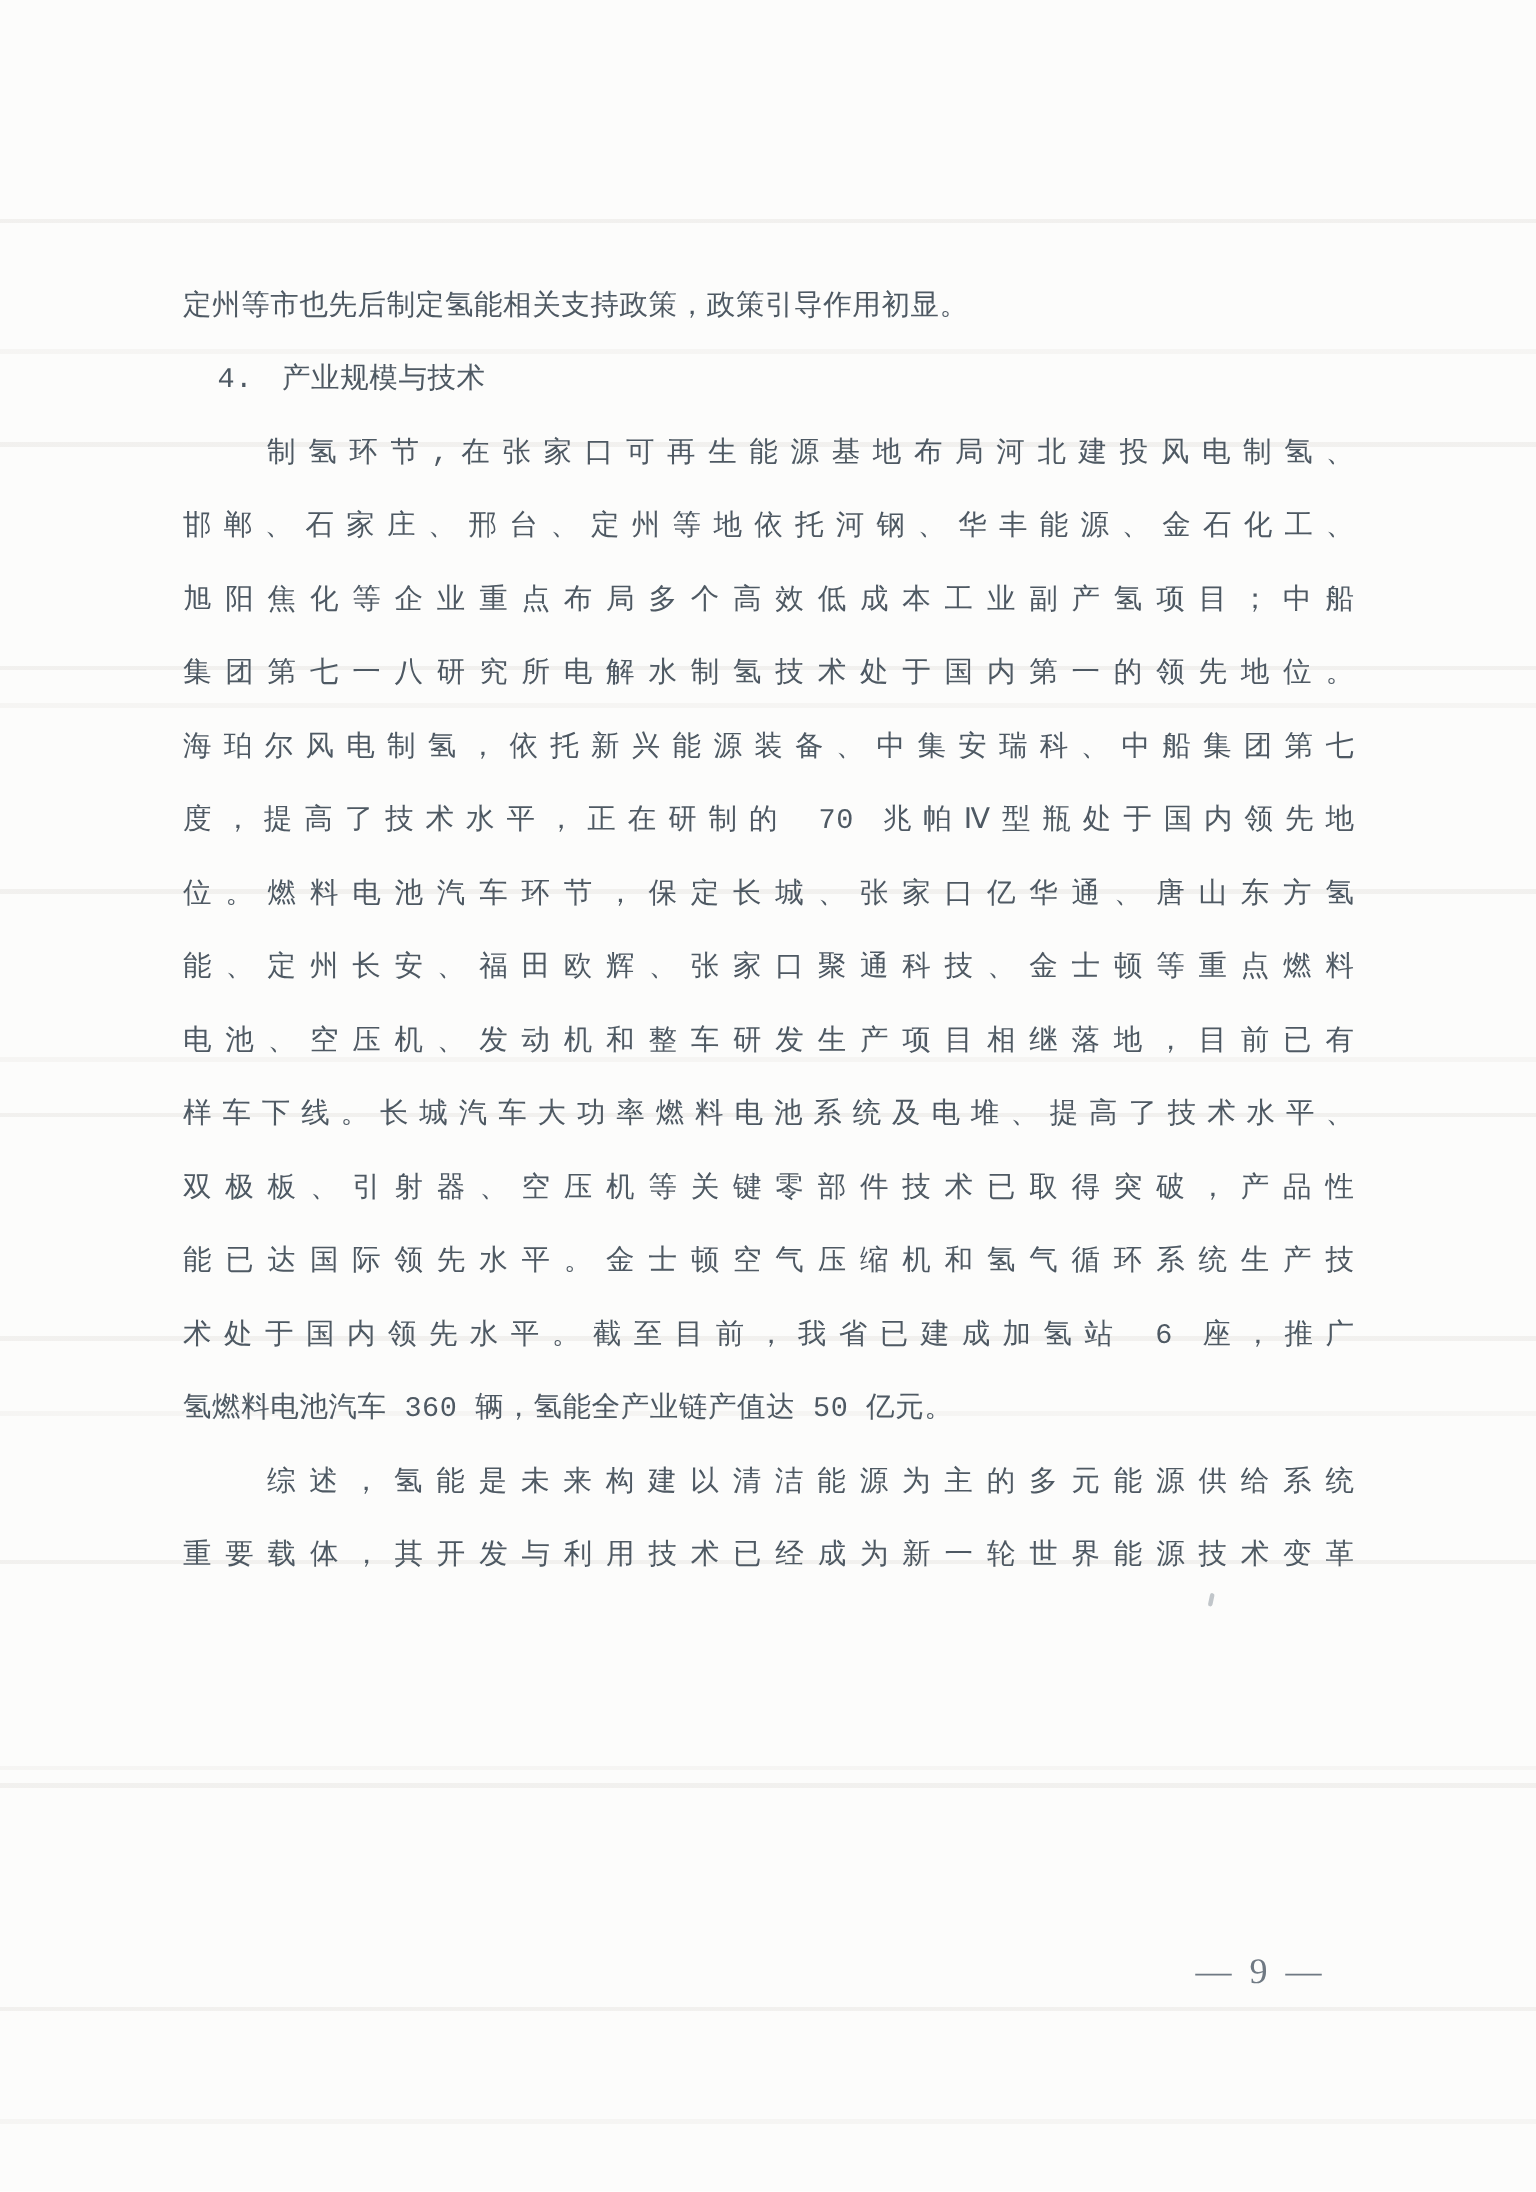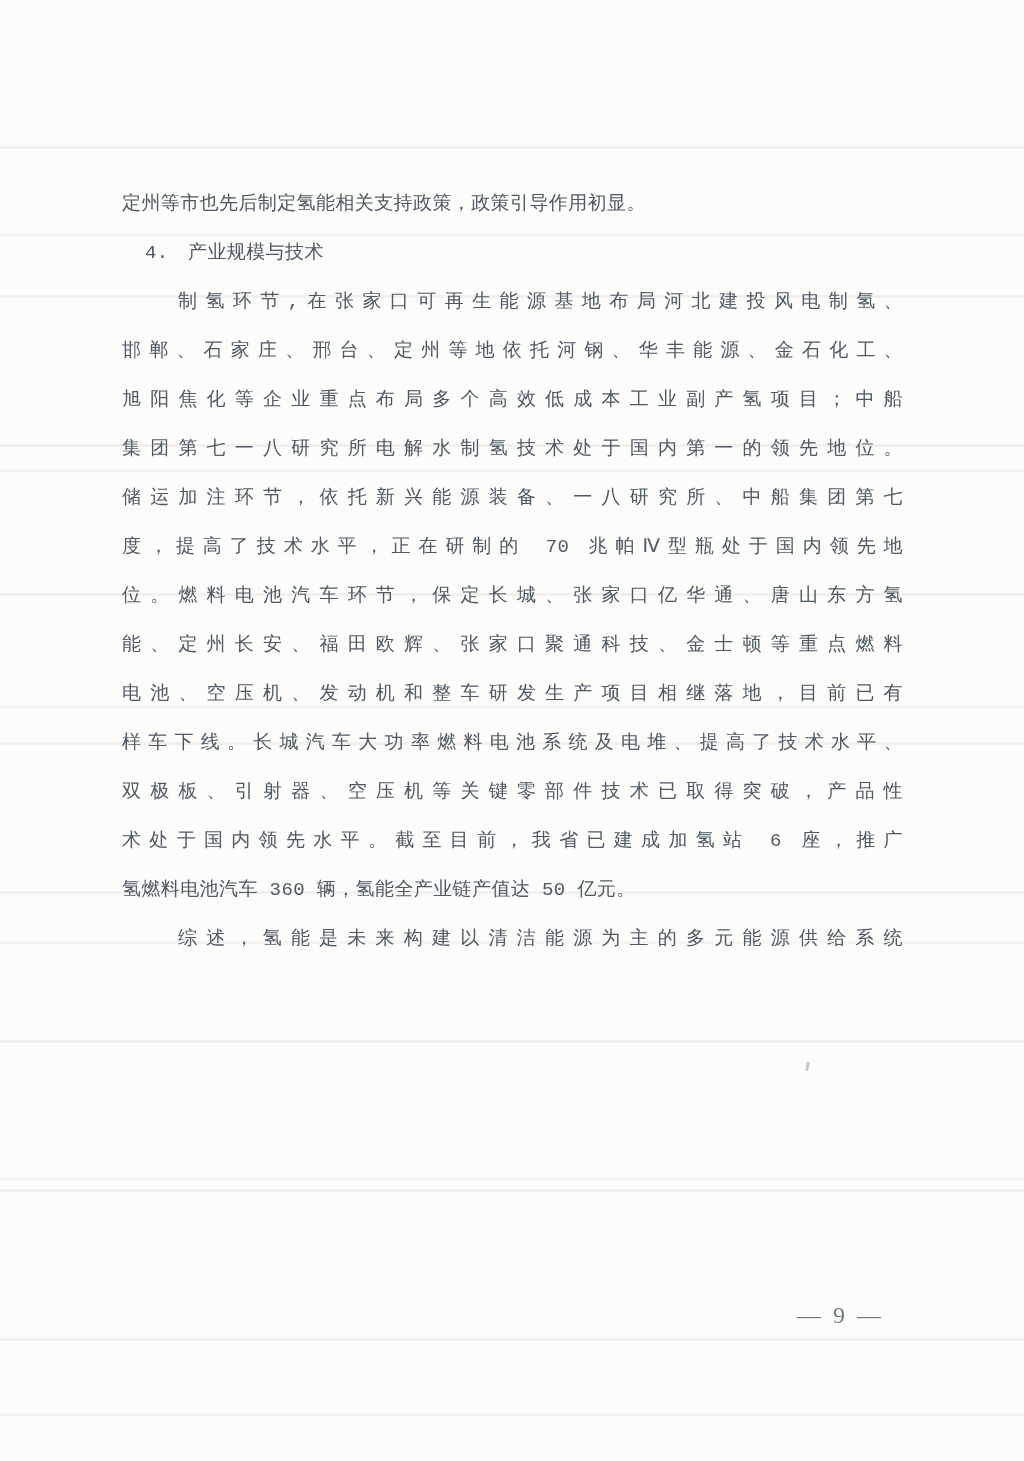--- a/index.html
+++ b/index.html
@@ -70,29 +70,31 @@
 
 <div class="page">
 
   <div class="text-block">
     <div class="line">定州等市也先后制定氢能相关支持政策，政策引导作用初显。</div>
     <div class="line head1">4.　产业规模与技术</div>
     <div class="line just ind">制氢环节,在张家口可再生能源基地布局河北建投风电制氢、</div>
     <div class="line just">邯郸、石家庄、邢台、定州等地依托河钢、华丰能源、金石化工、</div>
     <div class="line just">旭阳焦化等企业重点布局多个高效低成本工业副产氢项目；中船</div>
     <div class="line just">集团第七一八研究所电解水制氢技术处于国内第一的领先地位。</div>
-    <div class="line just">储运加注环节，依托新兴能源装备、一八研究所、中船集团第七</div>
+    <div class="line just">海珀尔风电制氢，依托新兴能源装备、中集安瑞科、中船集团第七</div>
     <div class="line just">度，提高了技术水平，正在研制的 70 兆帕Ⅳ型瓶处于国内领先地</div>
     <div class="line just">位。燃料电池汽车环节，保定长城、张家口亿华通、唐山东方氢</div>
     <div class="line just">能、定州长安、福田欧辉、张家口聚通科技、金士顿等重点燃料</div>
     <div class="line just">电池、空压机、发动机和整车研发生产项目相继落地，目前已有</div>
     <div class="line just">样车下线。长城汽车大功率燃料电池系统及电堆、提高了技术水平、</div>
     <div class="line just">双极板、引射器、空压机等关键零部件技术已取得突破，产品性</div>
+    <div class="line just">能已达国际领先水平。金士顿空气压缩机和氢气循环系统生产技</div>
     <div class="line just">术处于国内领先水平。截至目前，我省已建成加氢站 6 座，推广</div>
     <div class="line">氢燃料电池汽车 360 辆，氢能全产业链产值达 50 亿元。</div>
     <div class="line just ind">综述，氢能是未来构建以清洁能源为主的多元能源供给系统</div>
+    <div class="line just">重要载体，其开发与利用技术已经成为新一轮世界能源技术变革</div>
   </div>
 
   <div class="speck"></div>
 
   <div class="page-num">— 9 —</div>
 
 </div>
 
 </body></html>

